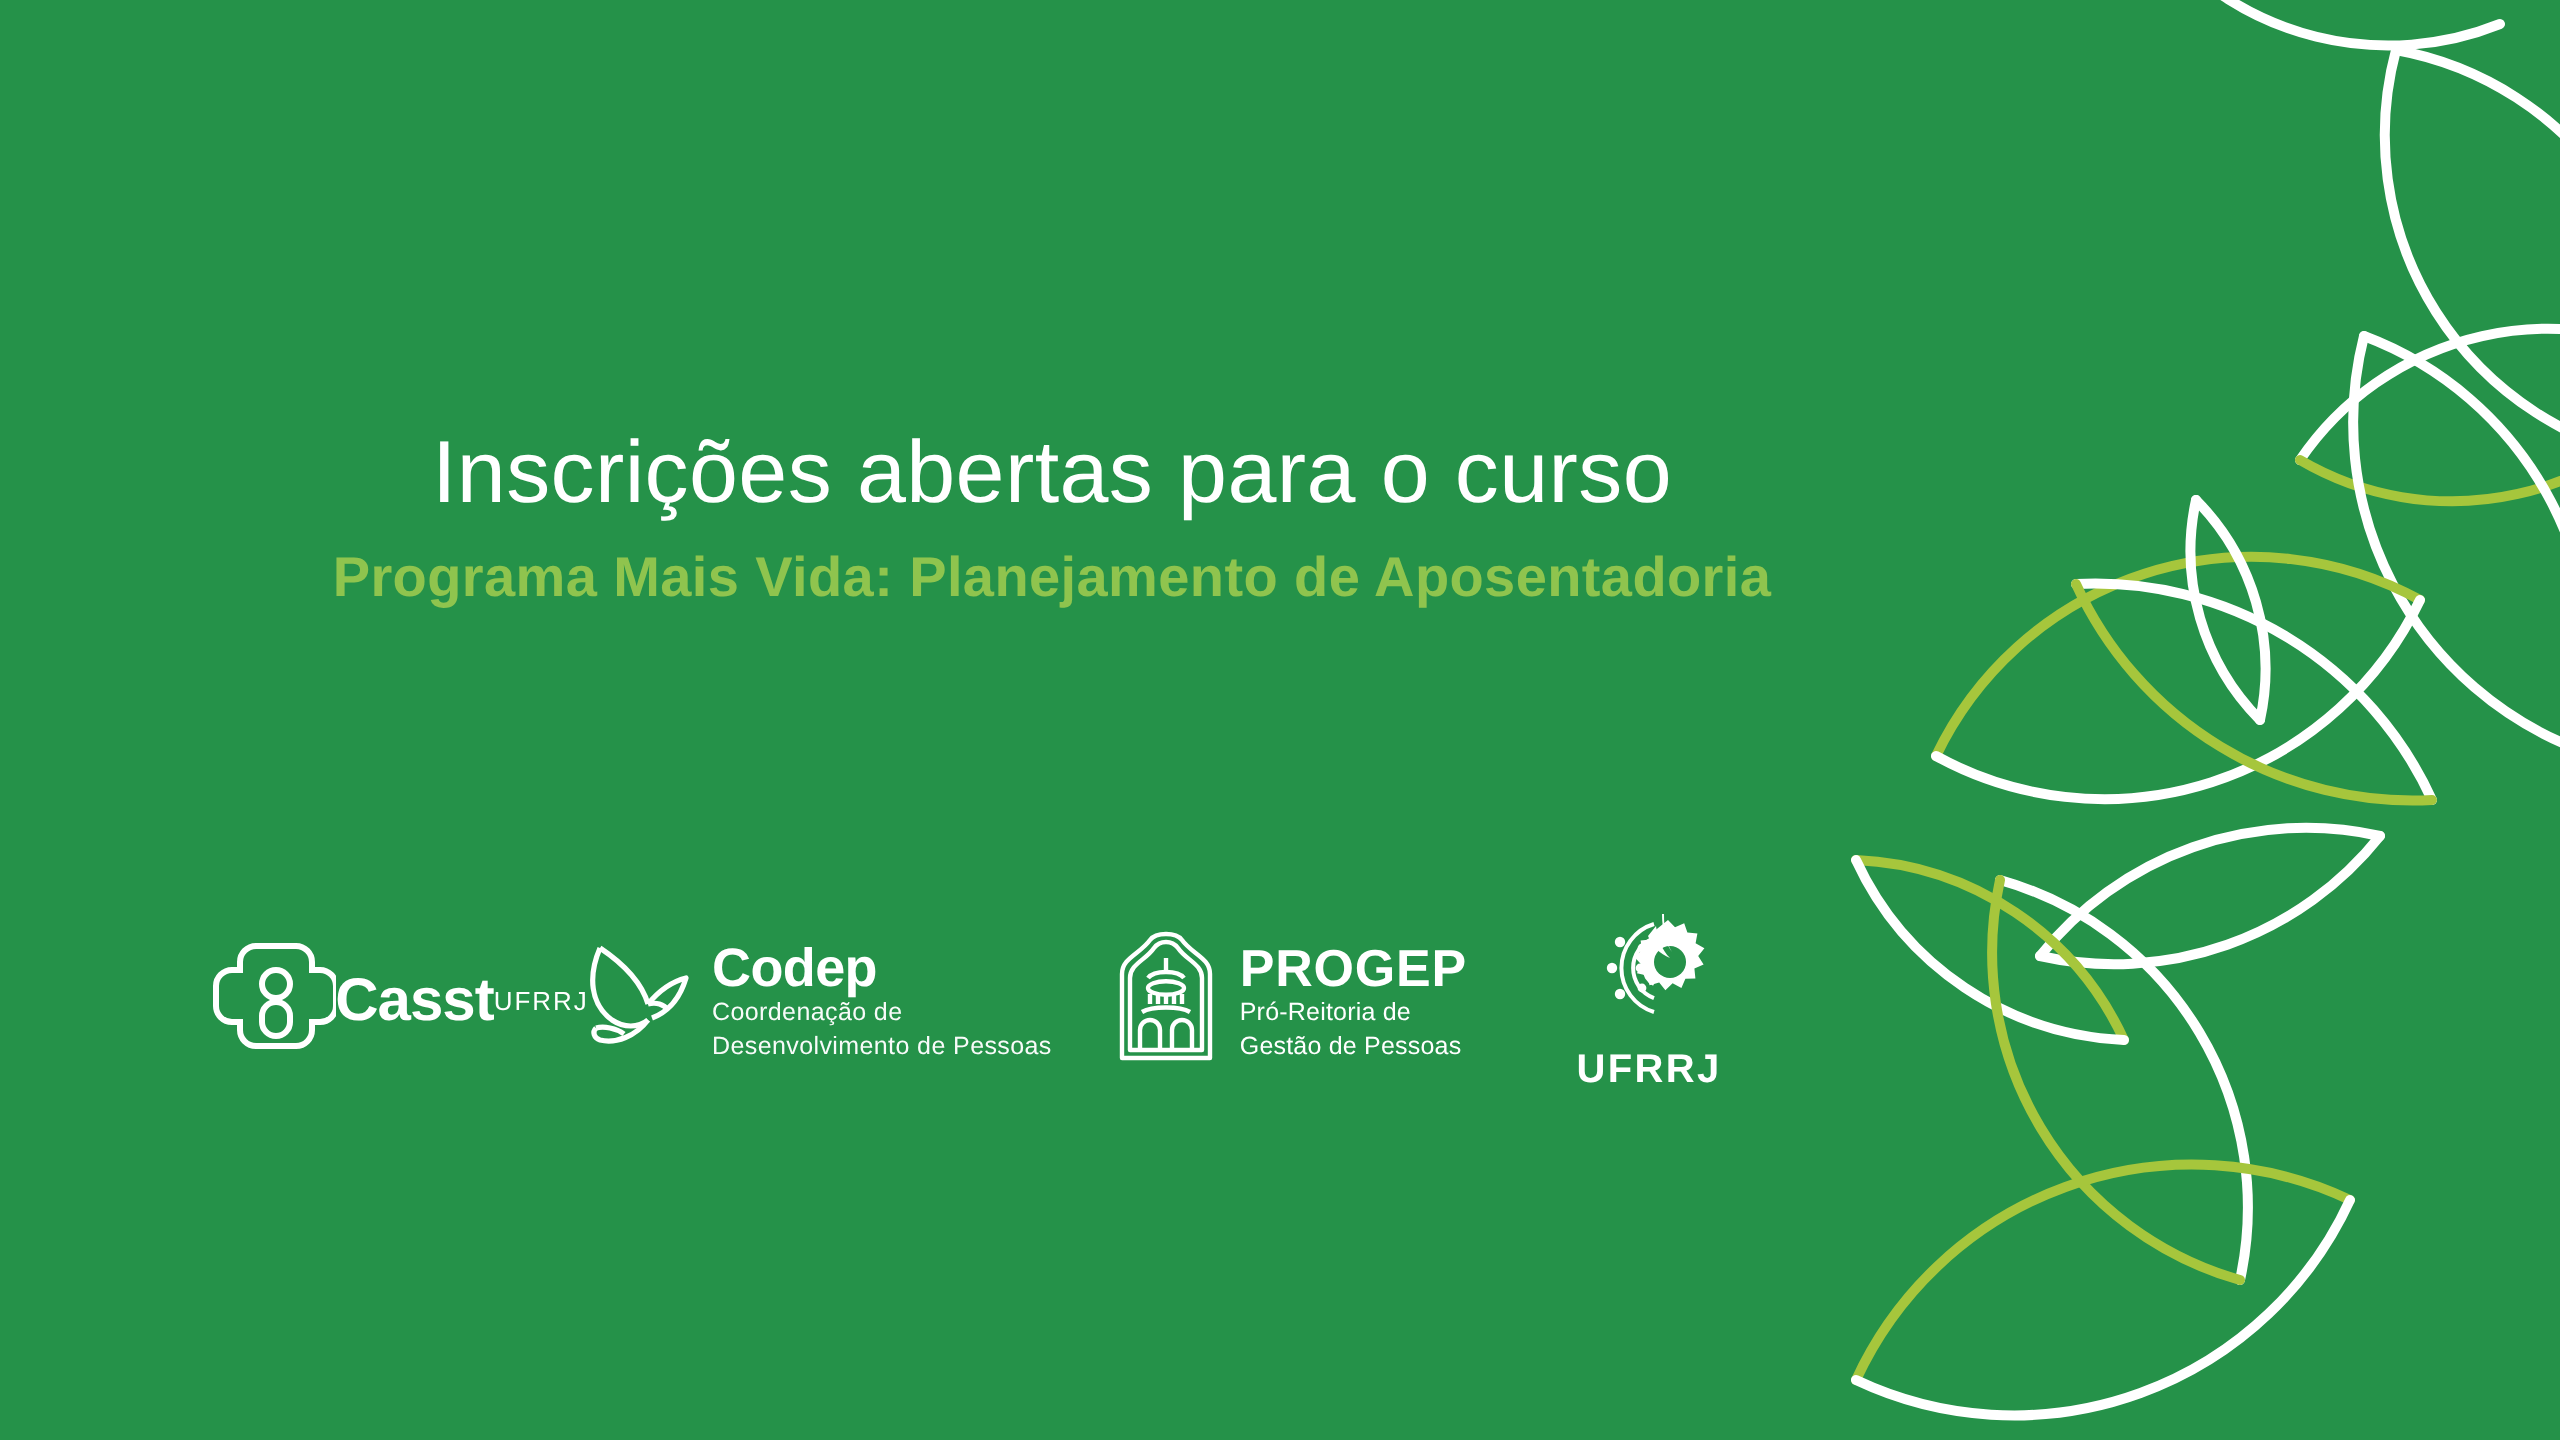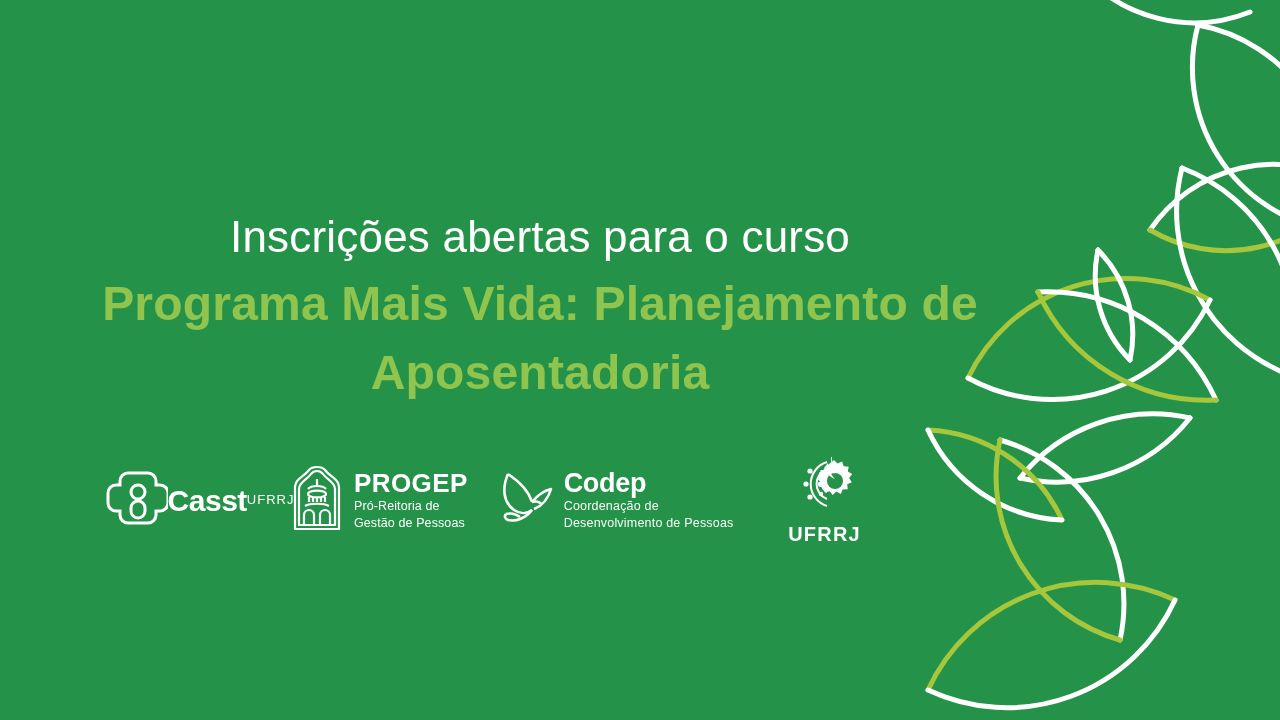--- a/index.html
+++ b/index.html
@@ -32,35 +32,35 @@
   }
   #decor svg {
     display: block;
     width: 100%;
     height: 100%;
   }
 
   
   #headline {
     position: absolute;
-    left: 90px;
+    left: 76px;
     top: 205px;
     width: 900px;
     text-align: center;
   }
   .line-1 {
     color: #ffffff;
     font-size: 44px;
     font-weight: 400;
     line-height: 1.45;
     letter-spacing: 0.2px;
   }
   .line-2 {
     color: #8FC44E;
-    font-size: 48px;
+    font-size: 28px;
     font-weight: 700;
     line-height: 1.45;
     letter-spacing: 0.2px;
   }
 
   
   #logo-strip {
     position: absolute;
     left: 140px;
     top: 455px;
@@ -205,58 +205,58 @@
     <div class="logo-block" id="logo-casst">
       <div class="mark">
         <svg width="62" height="58" viewBox="0 0 62 58" fill="none" stroke="#ffffff" stroke-width="3">
           <path d="M21 4 h20 a8 8 0 0 1 8 8 v4 h4 a8 8 0 0 1 8 8 v10 a8 8 0 0 1 -8 8 h-4 v4 a8 8 0 0 1 -8 8 h-20 a8 8 0 0 1 -8 -8 v-4 h-4 a8 8 0 0 1 -8 -8 v-10 a8 8 0 0 1 8 -8 h4 v-4 a8 8 0 0 1 8 -8 z" transform="translate(1,0)"></path>
           <circle cx="32" cy="23" r="7"></circle>
           <rect x="25" y="32" width="14" height="17" rx="7"></rect>
         </svg>
       </div>
       <div class="casst-word">Casst</div>
       <div class="casst-sub">UFRRJ</div>
+    </div>
+
+    <div class="logo-block" id="logo-codep">
+      <div class="mark">
+        <svg width="58" height="62" viewBox="0 0 58 62" fill="none" stroke="#ffffff" stroke-width="2.6" stroke-linejoin="round">
+          <path d="M12 6 C 6 20, 7 34, 18 42 C 24 46, 31 46, 36 42"></path>
+          <path d="M12 6 C 24 14, 33 24, 36 34"></path>
+          <path d="M36 34 C 41 28, 47 23, 55 21 C 52 31, 46 38, 38 41"></path>
+          <path d="M36 42 C 30 50, 20 54, 12 52 C 9 51, 8 48, 10 46"></path>
+          <path d="M10 46 C 14 45, 20 46, 24 49"></path>
+          <path d="M36 34 C 40 33, 44 34, 46 37"></path>
+        </svg>
+      </div>
+      <div class="txt">
+        <div class="codep-word">Codep</div>
+        <div class="codep-sub">Coordenação de</div>
+        <div class="codep-sub">Desenvolvimento de Pessoas</div>
+      </div>
     </div>
 
     <div class="logo-block" id="logo-progep">
       <div class="mark">
         <svg width="50" height="68" viewBox="0 0 50 68" fill="none" stroke="#ffffff" stroke-width="2.2" stroke-linejoin="round">
           <path d="M3 64 V 22 C 3 14, 12 12, 17 5 C 20 1, 30 1, 33 5 C 38 12, 47 14, 47 22 V 64 Z"></path>
           <path d="M7 60 V 24 C 7 17, 15 15, 19 9 C 22 5, 28 5, 31 9 C 35 15, 43 17, 43 24 V 60 Z"></path>
           <path d="M25 14 v6"></path>
           <path d="M16 24 C 19 20, 31 20, 34 24"></path>
           <ellipse cx="25" cy="29" rx="9" ry="3.4"></ellipse>
           <path d="M17 32 v5 M21 32 v5 M25 32 v5 M29 32 v5 M33 32 v5"></path>
           <path d="M13 41 C 18 38, 32 38, 37 41"></path>
           <path d="M12 60 V 50 a5 5 0 0 1 10 0 V 60"></path>
           <path d="M28 60 V 50 a5 5 0 0 1 10 0 V 60"></path>
         </svg>
       </div>
       <div class="txt">
         <div class="progep-word">PROGEP</div>
         <div class="progep-sub">Pró-Reitoria de</div>
         <div class="progep-sub">Gestão de Pessoas</div>
-      </div>
-    </div>
-
-    <div class="logo-block" id="logo-codep">
-      <div class="mark">
-        <svg width="58" height="62" viewBox="0 0 58 62" fill="none" stroke="#ffffff" stroke-width="2.6" stroke-linejoin="round">
-          <path d="M12 6 C 6 20, 7 34, 18 42 C 24 46, 31 46, 36 42"></path>
-          <path d="M12 6 C 24 14, 33 24, 36 34"></path>
-          <path d="M36 34 C 41 28, 47 23, 55 21 C 52 31, 46 38, 38 41"></path>
-          <path d="M36 42 C 30 50, 20 54, 12 52 C 9 51, 8 48, 10 46"></path>
-          <path d="M10 46 C 14 45, 20 46, 24 49"></path>
-          <path d="M36 34 C 40 33, 44 34, 46 37"></path>
-        </svg>
-      </div>
-      <div class="txt">
-        <div class="codep-word">Codep</div>
-        <div class="codep-sub">Coordenação de</div>
-        <div class="codep-sub">Desenvolvimento de Pessoas</div>
       </div>
     </div>
 
     <div class="logo-block" id="logo-ufrrj">
       <div class="mark">
         <svg width="62" height="58" viewBox="0 0 62 58" fill="none">
           <g stroke="#ffffff" stroke-width="2" fill="none">
             <path d="M33 7 A 23 23 0 0 0 33 51"></path>
             <path d="M33 14 A 16 16 0 0 0 33 44"></path>
             <path d="M33 21 A 9 9 0 0 0 33 37"></path>

